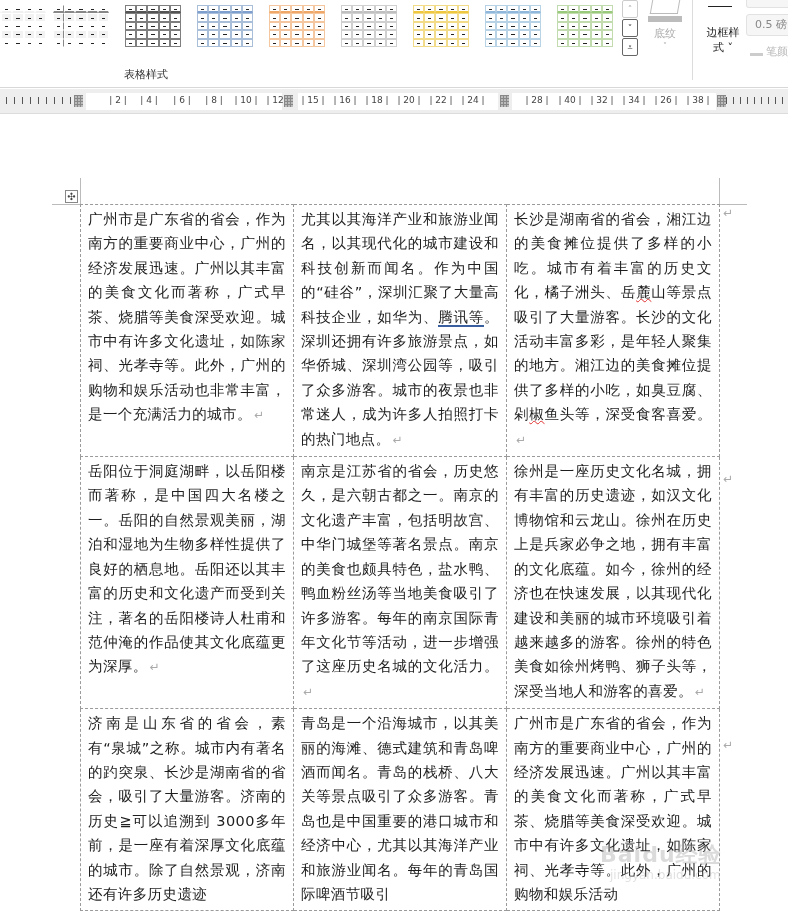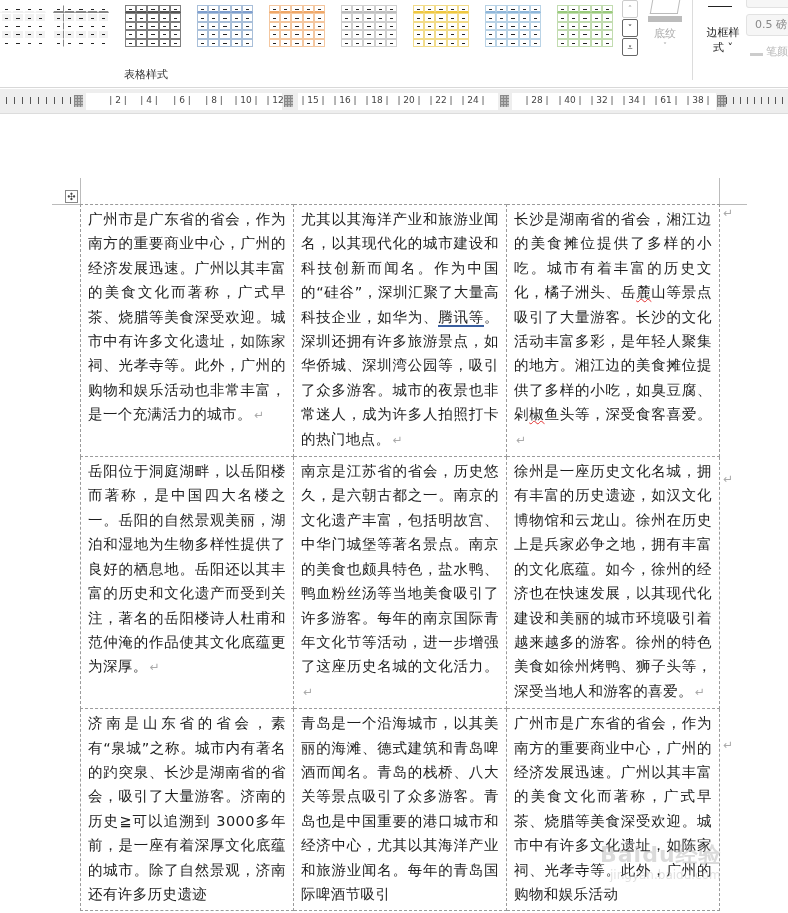--- a/index.html
+++ b/index.html
@@ -385,21 +385,21 @@
     <div class="num" style="left: 313px;">| 15 |</div>
     <div class="num" style="left: 345px;">| 16 |</div>
     <div class="num" style="left: 377px;">| 18 |</div>
     <div class="num" style="left: 409px;">| 20 |</div>
     <div class="num" style="left: 441px; text-align: center;">| 22 |</div>
     <div class="num" style="left: 473px;">| 24 |</div>
     <div class="num" style="left: 537px;">| 28 |</div>
     <div class="num" style="left: 570px;">| 40 |</div>
     <div class="num" style="left: 602px;">| 32 |</div>
     <div class="num" style="left: 634px;">| 34 |</div>
-    <div class="num" style="left: 666px;">| 61 |</div>
+    <div class="num" style="left: 666px;">| 26 |</div>
     <div class="num" style="left: 698px;">| 38 |</div>
     <div class="marker" style="left: 74px;"></div>
     <div class="marker" style="left: 284px;"></div>
     <div class="marker" style="left: 500px;"></div>
     <div class="marker" style="left: 717px;"></div>
   </div>
 
 <div class="page"></div>
 <div class="corner-left-v"></div>
 <div class="corner-left-h"></div>

